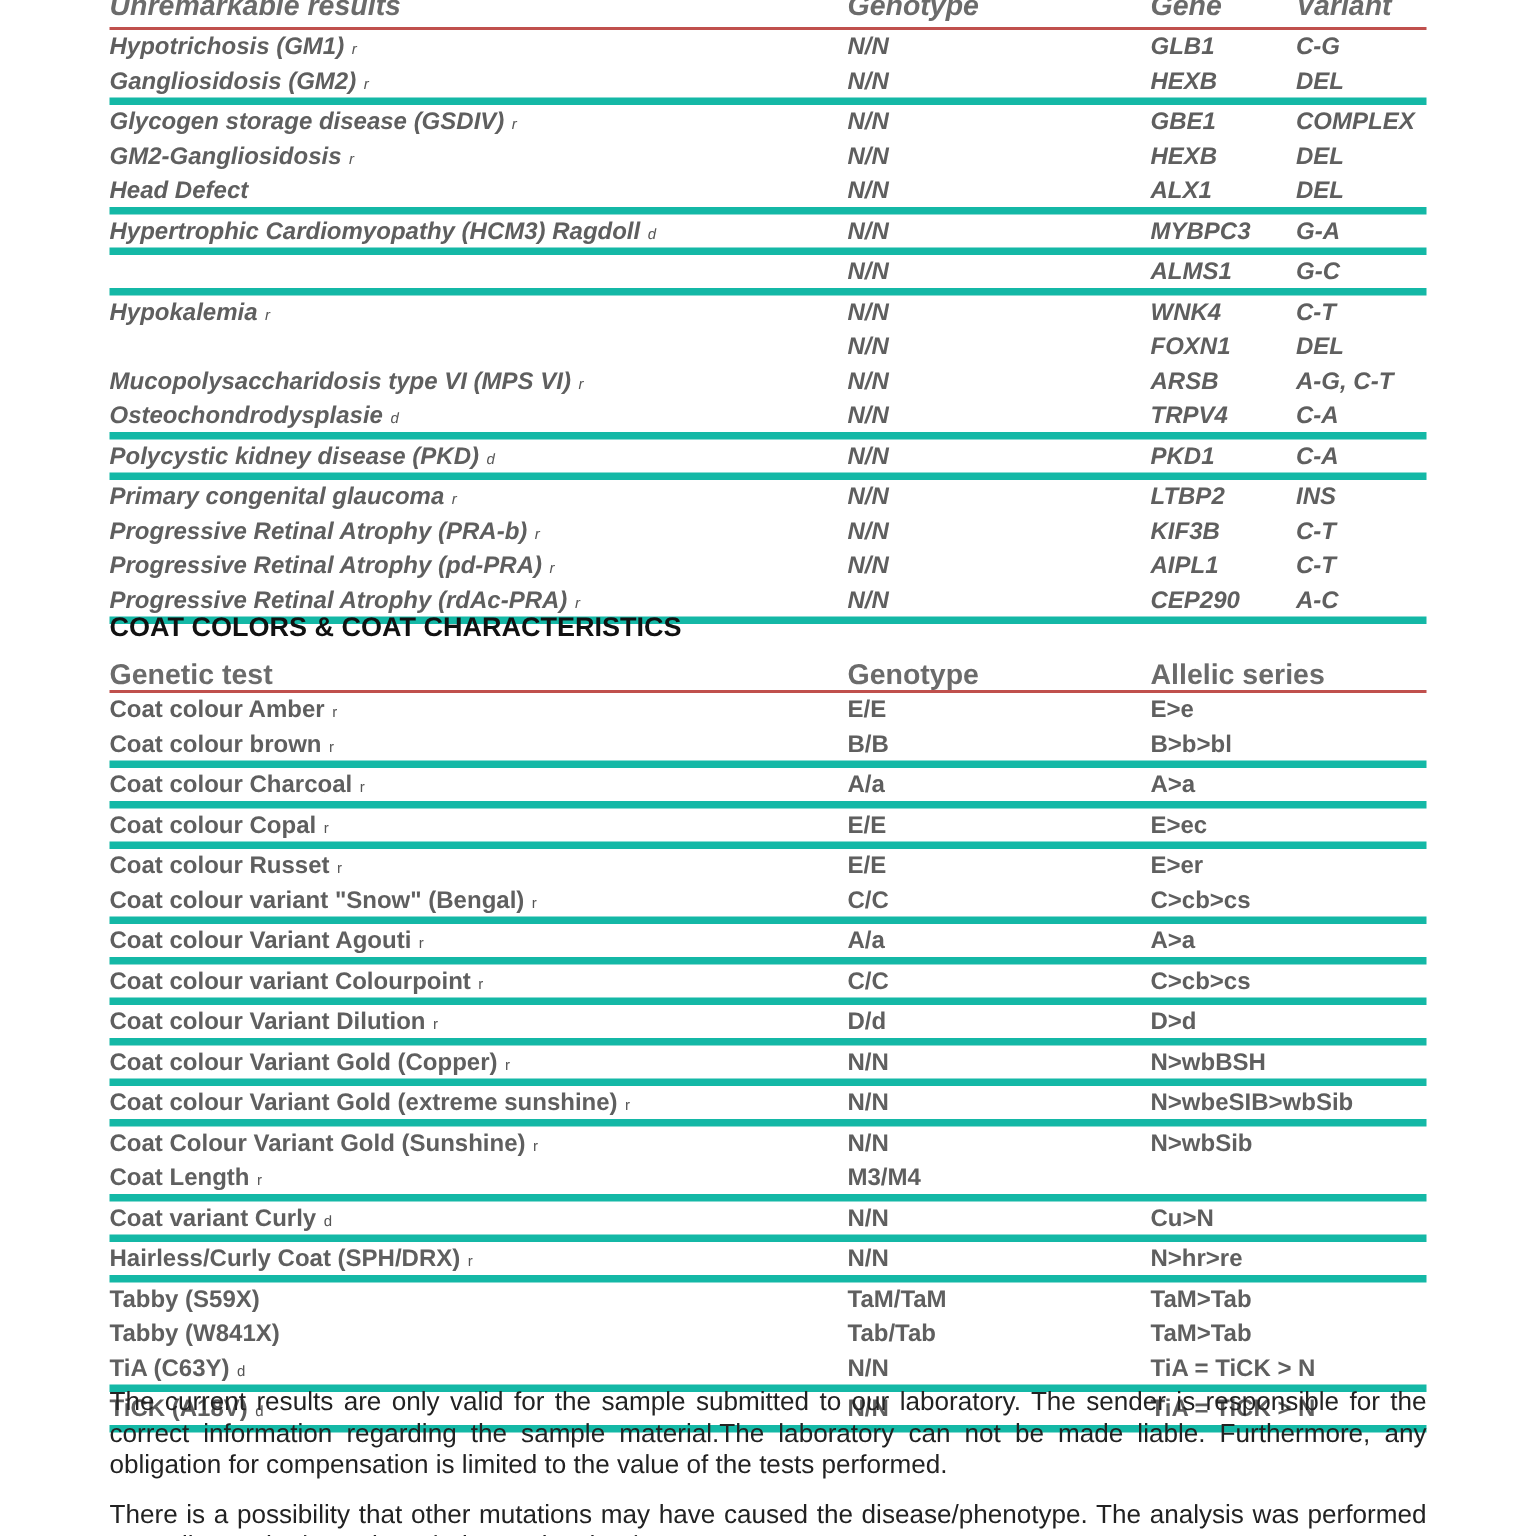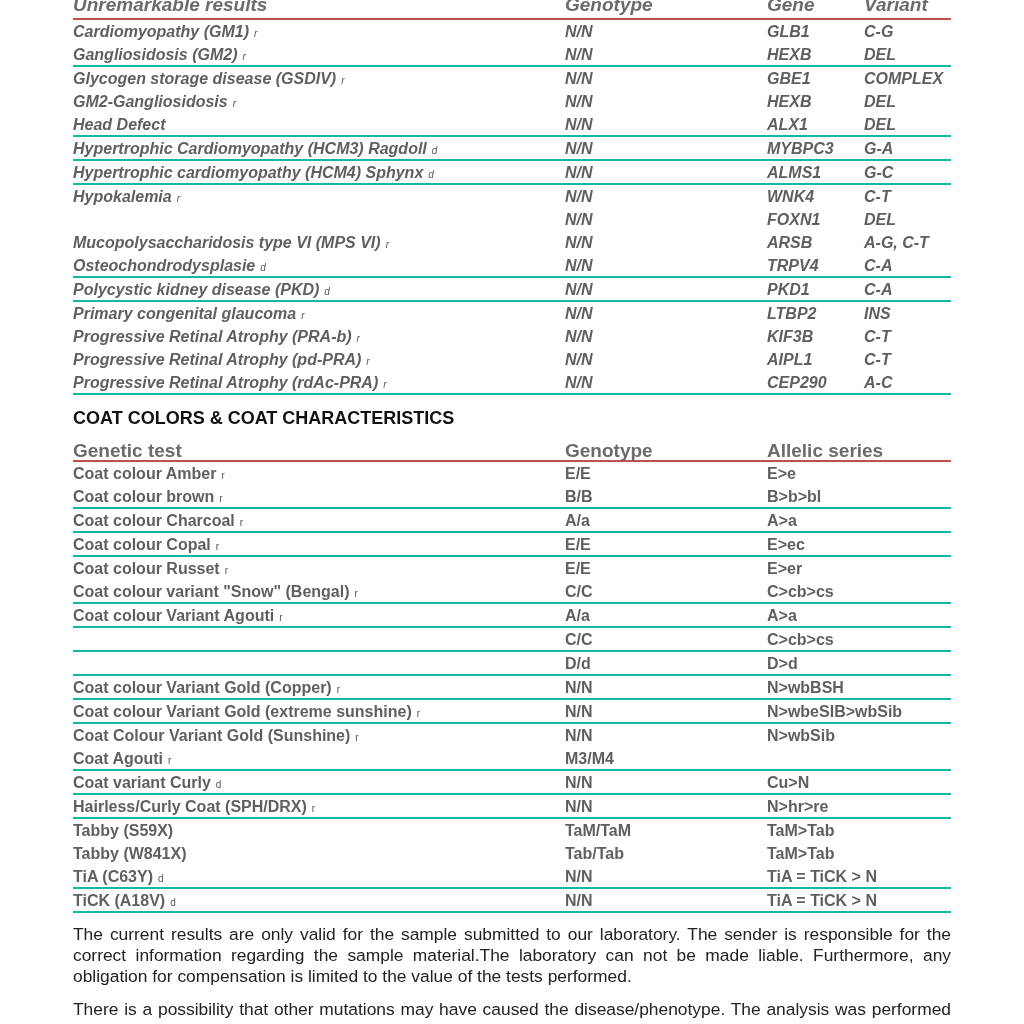--- a/index.html
+++ b/index.html
@@ -1,20 +1,20 @@
 <!DOCTYPE html>
 <html><head>
 <meta charset="utf-8">
 <style>
   html, body { margin:0; padding:0; background:#ffffff; }
   body { width:1024px; height:1024px; overflow:hidden; position:relative; font-family:"Liberation Sans", sans-serif; }
   .tbl { position:relative; width:878px; }
   .hdr { position:relative; height:18px; border-bottom:2px solid #c0504d; font-size:19px; font-weight:bold; color:#6b6b6b; }
   .hdr span { position:absolute; bottom:0px; line-height:19px; }
-  .row { position:relative; height:22px; border-bottom:2px solid #14b8a6; font-size:16px; font-weight:bold; color:#5f5f5f; }
+  .row { position:relative; height:22px; border-bottom:5px solid #14b8a6; font-size:16px; font-weight:bold; color:#5f5f5f; }
   .row.nb { border-bottom:1px solid transparent; }
   .row span { position:absolute; top:2px; line-height:20px; white-space:nowrap; }
   .sup { font-size:10px; vertical-align:top; position:relative; top:-3px; margin-left:5px; font-weight:normal; color:#555; }
   .c1 { left:0; }
   .c2 { left:492px; }
   .c3 { left:694px; }
   .c4 { left:791px; }
   .sec-title { position:absolute; left:73px; top:408px; font-size:18px; font-weight:bold; color:#111; }
   .t1 { position:absolute; left:73px; top:0px;font-style:italic; }
   .t2 { position:absolute; left:73px; top:436px; }
@@ -28,21 +28,21 @@
 
 <div class="tbl t1">
   <div class="hdr">
     <span class="c1" style="top:-5px;bottom:auto;">Unremarkable results</span>
     <span class="c2" style="top:-5px;bottom:auto;">Genotype</span>
     <span class="c3" style="top:-5px;bottom:auto;">Gene</span>
     <span class="c4" style="top:-5px;bottom:auto;">Variant</span>
   </div>
   <div id="rows1">
       <div class="row nb">
-        <span class="c1"><span style="position: static;">Cardiomyopathy (GM1)</span><span class="sup" style="position: relative;">r</span></span>
+        <span class="c1"><span style="position: static;">Hypotrichosis (GM1)</span><span class="sup" style="position: relative;">r</span></span>
         <span class="c2">N/N</span>
         <span class="c3">GLB1</span>
         <span class="c4">C-G</span>
       </div>
       <div class="row">
         <span class="c1"><span style="position: static;">Gangliosidosis (GM2)</span><span class="sup" style="position: relative;">r</span></span>
         <span class="c2">N/N</span>
         <span class="c3">HEXB</span>
         <span class="c4">DEL</span>
       </div>
@@ -64,21 +64,20 @@
         <span class="c3">ALX1</span>
         <span class="c4">DEL</span>
       </div>
       <div class="row">
         <span class="c1"><span style="position: static;">Hypertrophic Cardiomyopathy (HCM3) Ragdoll</span><span class="sup" style="position: relative;">d</span></span>
         <span class="c2">N/N</span>
         <span class="c3">MYBPC3</span>
         <span class="c4">G-A</span>
       </div>
       <div class="row">
-        <span class="c1"><span style="position: static;">Hypertrophic cardiomyopathy (HCM4) Sphynx</span><span class="sup" style="position: relative;">d</span></span>
         <span class="c2">N/N</span>
         <span class="c3">ALMS1</span>
         <span class="c4">G-C</span>
       </div>
       <div class="row nb">
         <span class="c1"><span style="position: static;">Hypokalemia</span><span class="sup" style="position: relative;">r</span></span>
         <span class="c2">N/N</span>
         <span class="c3">WNK4</span>
         <span class="c4">C-T</span>
       </div>
@@ -170,44 +169,46 @@
         <span class="c1"><span style="position: static;">Coat colour variant "Snow" (Bengal)</span><span class="sup" style="position: relative;">r</span></span>
         <span class="c2">C/C</span>
         <span class="c3">C&gt;cb&gt;cs</span>
       </div>
       <div class="row">
         <span class="c1"><span style="position: static;">Coat colour Variant Agouti</span><span class="sup" style="position: relative;">r</span></span>
         <span class="c2">A/a</span>
         <span class="c3">A&gt;a</span>
       </div>
       <div class="row">
+        <span class="c1"><span style="position: static;">Coat colour variant Colourpoint</span><span class="sup" style="position: relative;">r</span></span>
         <span class="c2">C/C</span>
         <span class="c3">C&gt;cb&gt;cs</span>
       </div>
       <div class="row">
+        <span class="c1"><span style="position: static;">Coat colour Variant Dilution</span><span class="sup" style="position: relative;">r</span></span>
         <span class="c2">D/d</span>
         <span class="c3">D&gt;d</span>
       </div>
       <div class="row">
         <span class="c1"><span style="position: static;">Coat colour Variant Gold (Copper)</span><span class="sup" style="position: relative;">r</span></span>
         <span class="c2">N/N</span>
         <span class="c3">N&gt;wbBSH</span>
       </div>
       <div class="row">
         <span class="c1"><span style="position: static;">Coat colour Variant Gold (extreme sunshine)</span><span class="sup" style="position: relative;">r</span></span>
         <span class="c2">N/N</span>
         <span class="c3">N&gt;wbeSIB&gt;wbSib</span>
       </div>
       <div class="row nb">
         <span class="c1"><span style="position: static;">Coat Colour Variant Gold (Sunshine)</span><span class="sup" style="position: relative;">r</span></span>
         <span class="c2">N/N</span>
         <span class="c3">N&gt;wbSib</span>
       </div>
       <div class="row">
-        <span class="c1"><span style="position: static;">Coat Agouti</span><span class="sup" style="position: relative;">r</span></span>
+        <span class="c1"><span style="position: static;">Coat Length</span><span class="sup" style="position: relative;">r</span></span>
         <span class="c2">M3/M4</span>
         <span class="c3"></span>
       </div>
       <div class="row">
         <span class="c1"><span style="position: static;">Coat variant Curly</span><span class="sup" style="position: relative;">d</span></span>
         <span class="c2">N/N</span>
         <span class="c3">Cu&gt;N</span>
       </div>
       <div class="row">
         <span class="c1"><span style="position: static;">Hairless/Curly Coat (SPH/DRX)</span><span class="sup" style="position: relative;">r</span></span>

